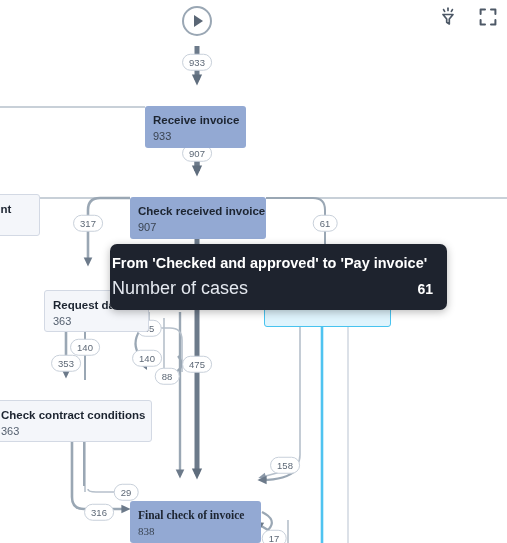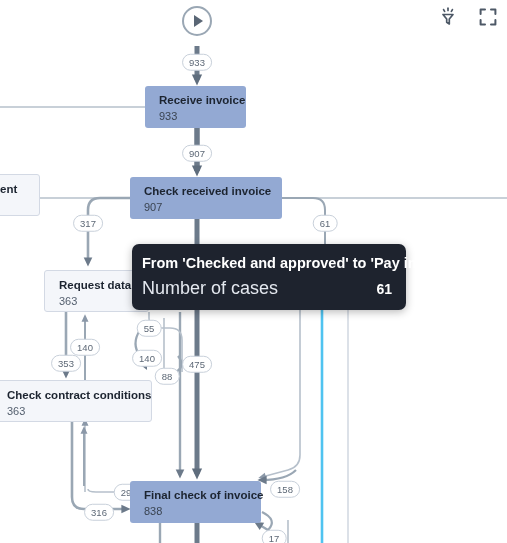--- a/index.html
+++ b/index.html
@@ -11,22 +11,23 @@
     position:relative;
   }
   #canvas{position:absolute;inset:0;width:507px;height:543px;}
   #svg-layer{position:absolute;left:0;top:0;width:507px;height:543px;}
 
   
   .node{
     position:absolute;
     box-sizing:border-box;
     border-radius:3px;
-    padding:7px 10px 6px 14px;
+    padding:7px 10px 6px 8px;
     z-index:3;
+    margin-top:20px;
   }
   .node .node-title{
     font-size:11.5px;
     font-weight:bold;
     color:#1c2430;
     line-height:14px;
     white-space:nowrap;
   }
   .node .node-count{
     font-size:11px;
@@ -88,28 +89,27 @@
   #toolbar .tb-icon{
     width:22px;height:22px;
     display:flex;align-items:center;justify-content:center;
     cursor:pointer;
   }
 
   
   #tooltip{
     position:absolute;
     left:110px;top:244px;
-    width:274px;
+    width:337px;
     background:#1e232e;
     border-radius:7px;
-    padding:10px 14px 12px 10px;
+    padding:10px 14px 12px 2px;
     box-sizing:border-box;
     z-index:8;
     box-shadow:0 2px 8px rgba(0,0,0,.28);
-    margin-left:22px;
   }
   #tooltip .tt-title{
     color:#ffffff;
     font-size:14.5px;
     font-weight:bold;
     line-height:19px;
     white-space:nowrap;
   }
   #tooltip .tt-row{
     display:flex;
@@ -203,57 +203,57 @@
 
   <div class="node plain" style="left:-38px;top:174px;width:78px;height:42px;">
     <div class="node-title">sement</div>
   </div>
 
   <div class="node blue" style="left:145px;top:86px;width:101px;height:42px;">
     <div class="node-title">Receive invoice</div>
     <div class="node-count">933</div>
   </div>
 
-  <div class="node blue" style="left:130px;top:177px;width:152px;height:42px;">
+  <div class="node blue" style="left:130px;top:177px;width:136px;height:42px;">
     <div class="node-title">Check received invoice</div>
     <div class="node-count">907</div>
   </div>
 
   <div class="node selected" style="left:264px;top:265px;width:127px;height:42px;">
     <div class="node-title">Checked and approved</div>
   </div>
 
   <div class="node plain" style="left:44px;top:270px;width:105px;height:42px;">
     <div class="node-title">Request data</div>
     <div class="node-count">363</div>
   </div>
 
   <div class="node plain" style="left:-8px;top:380px;width:160px;height:42px;">
     <div class="node-title">Check contract conditions</div>
     <div class="node-count">363</div>
   </div>
 
-  <div class="node blue" style="left:130px;top:481px;width:131px;height:42px;">
+  <div class="node blue" style="left:130px;top:481px;width:131px;height:42px;font-family:Liberation Serif, serif;">
     <div class="node-title">Final check of invoice</div>
     <div class="node-count">838</div>
   </div>
 
   <div class="edge-label" style="left:197px;top:62px;">933</div>
   <div class="edge-label" style="left:197px;top:153px;">907</div>
   <div class="edge-label" style="left:88px;top:223px;">317</div>
   <div class="edge-label" style="left:325px;top:223px;">61</div>
   <div class="edge-label" style="left:66px;top:363px;">353</div>
   <div class="edge-label" style="left:85px;top:347px;">140</div>
   <div class="edge-label" style="left:149px;top:328px;text-align:right;">55</div>
   <div class="edge-label" style="left:147px;top:358px;">140</div>
   <div class="edge-label" style="left:167px;top:376px;">88</div>
   <div class="edge-label" style="left:197px;top:364px;">475</div>
   <div class="edge-label" style="left:126px;top:492px;">29</div>
   <div class="edge-label" style="left:99px;top:512px;">316</div>
-  <div class="edge-label" style="left:285px;top:489px;">158</div>
+  <div class="edge-label" style="left:285px;top:465px;">158</div>
   <div class="edge-label" style="left:274px;top:538px;">17</div>
 
   <div id="toolbar">
     <div class="tb-icon" title="Magic filter">
       <svg width="20" height="20" viewBox="0 0 20 20" xmlns="http://www.w3.org/2000/svg">
         <path d="M5 7.5 L15 7.5 L11.3 12 L11.3 17 L8.7 15.3 L8.7 12 Z" fill="none" stroke="#4d5866" stroke-width="1.7" stroke-linejoin="round"></path>
         <path d="M10 1.2 L10 3.4" stroke="#4d5866" stroke-width="1.7" stroke-linecap="round"></path>
         <path d="M5.6 2.6 L6.6 4.4" stroke="#4d5866" stroke-width="1.7" stroke-linecap="round"></path>
         <path d="M14.4 2.6 L13.4 4.4" stroke="#4d5866" stroke-width="1.7" stroke-linecap="round"></path>
       </svg>

